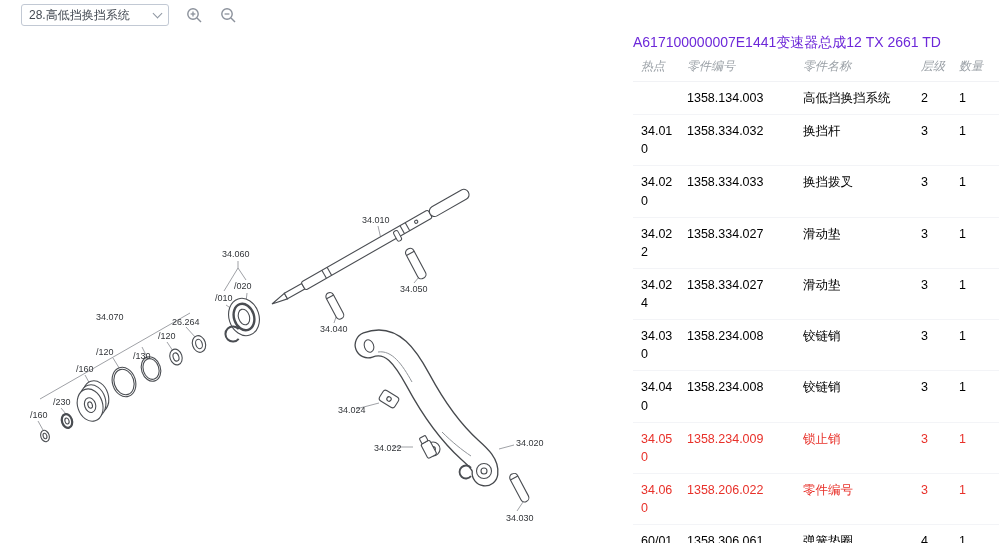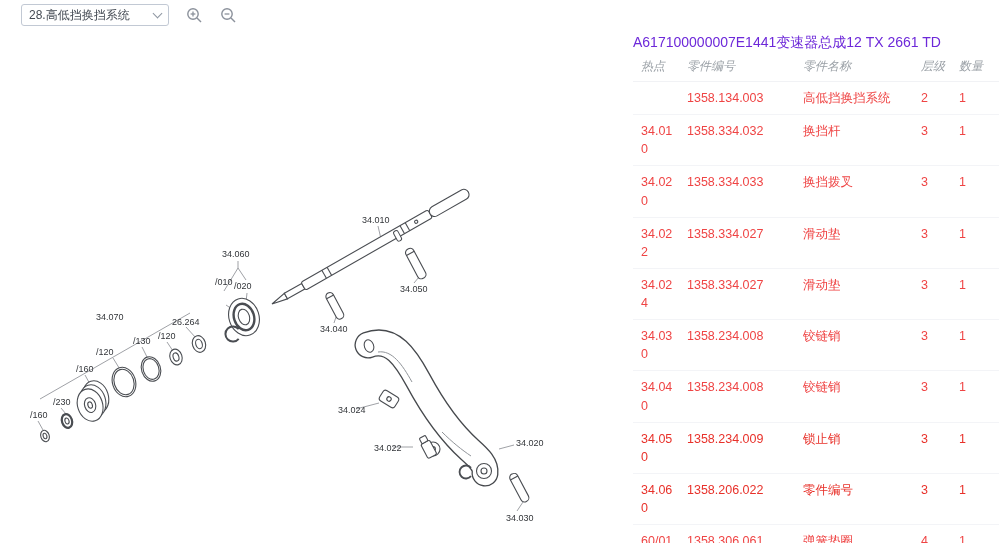--- a/index.html
+++ b/index.html
@@ -14,21 +14,21 @@
 
   
   .diagram{position:absolute;left:0;top:0;width:620px;height:543px;}
   .dlabel{position:absolute;font-size:9px;color:#33363a;white-space:nowrap;cursor:pointer;}
 
   
   .panel{position:absolute;left:633px;top:34px;width:366px;}
   .title{font-size:14px;color:#6d28d9;margin:0 0 0 0;font-weight:400;}
   table{border-collapse:collapse;table-layout:fixed;width:366px;}
   th{font-weight:400;color:#9aa0a6;text-align:left;font-size:12px;padding:6px 10px 6px 0;border-bottom:1px solid #f1f2f5;font-style:italic;}
-  td{font-size:12.5px;color:#ef4444;padding:7px 10px 7px 0;vertical-align:top;border-bottom:1px solid #f3f4f7;line-height:1.45;}
+  td{font-size:12.5px;color:#000000;padding:7px 10px 7px 0;vertical-align:top;border-bottom:1px solid #f3f4f7;line-height:1.45;}
   th.c1,td.c1{padding-left:8px;}
   td.c1{word-break:break-all;}
   tr.hl td{color:#e8312a;}
   tr{cursor:pointer;}
 </style>
 </head>
 <body>
 
 <div class="app">
 
@@ -172,25 +172,25 @@
       <g transform="translate(512,474) rotate(62)" fill="#fff" stroke="#4a4d52" stroke-width="1.1">
         <rect x="0" y="-4.2" width="31" height="8.4" rx="4"></rect>
         <line x1="4.5" y1="-4.2" x2="4.5" y2="4.2"></line>
       </g>
     </svg>
 
     
     <span class="dlabel" style="left:362px;top:215px">34.010</span>
     <span class="dlabel" style="left:222px;top:249px">34.060</span>
     <span class="dlabel" style="left:234px;top:281px">/020</span>
-    <span class="dlabel" style="left:215px;top:277px">/010</span>
+    <span class="dlabel" style="left:215px;top:293px">/010</span>
     <span class="dlabel" style="left:172px;top:317px">26.264</span>
     <span class="dlabel" style="left:96px;top:312px">34.070</span>
     <span class="dlabel" style="left:158px;top:331px">/120</span>
-    <span class="dlabel" style="left:133px;top:336px">/130</span>
+    <span class="dlabel" style="left:133px;top:351px">/130</span>
     <span class="dlabel" style="left:96px;top:347px">/120</span>
     <span class="dlabel" style="left:76px;top:364px">/160</span>
     <span class="dlabel" style="left:53px;top:397px">/230</span>
     <span class="dlabel" style="left:30px;top:410px">/160</span>
     <span class="dlabel" style="left:320px;top:324px">34.040</span>
     <span class="dlabel" style="left:400px;top:284px">34.050</span>
     <span class="dlabel" style="left:338px;top:405px">34.024</span>
     <span class="dlabel" style="left:374px;top:443px">34.022</span>
     <span class="dlabel" style="left:516px;top:438px">34.020</span>
     <span class="dlabel" style="left:506px;top:513px">34.030</span>

